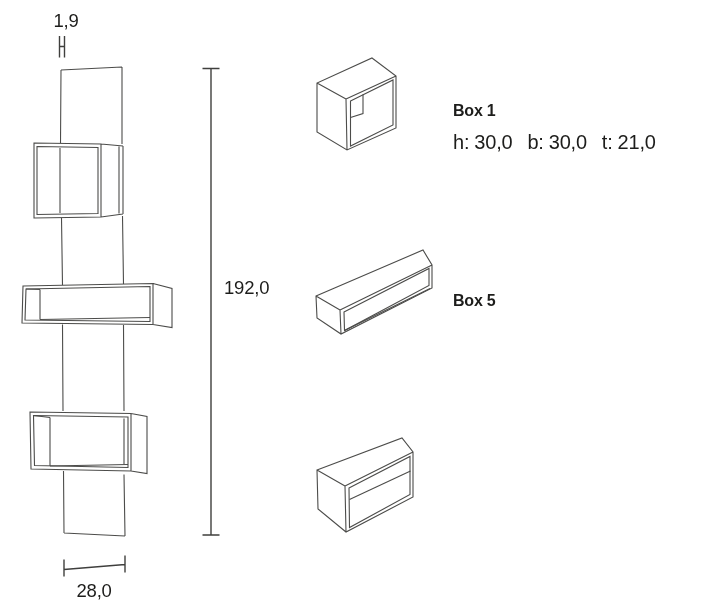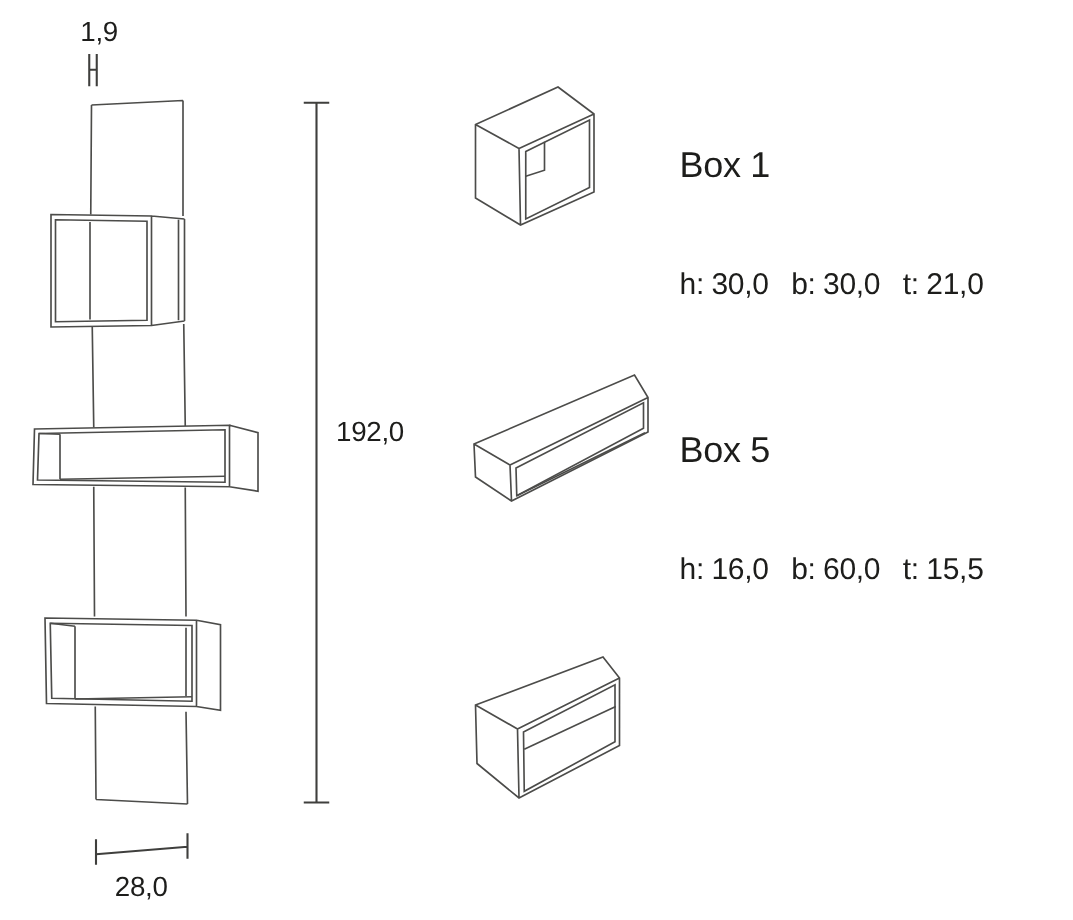--- a/index.html
+++ b/index.html
@@ -8,23 +8,23 @@
     font-family:"Liberation Sans", sans-serif; overflow:hidden;border-radius:12px;
   }
   svg.drawing { position:absolute; left:0; top:0; }
   svg.drawing path { fill:none; stroke:#4c4c4a; stroke-width:1.1; stroke-linejoin:miter; }
   svg.drawing path.dim { stroke:#3f3f3d; stroke-width:1.4; }
   svg.drawing text {
     fill:#1d1d1b; font-family:"Liberation Sans", sans-serif;
     font-size:18.5px; letter-spacing:-0.2px;
   }
   .box-info { position:absolute; left:453px; width:250px; color:#1d1d1b; }
-  .box-title { font-size:24px; font-weight:normal; line-height:22px; letter-spacing:-0.2px; }
+  .box-title { font-size:16px; font-weight:bold; line-height:22px; letter-spacing:-0.2px; }
   .box-dims  { margin-top:8px; font-size:20px; line-height:24px; letter-spacing:-0.2px; white-space:nowrap; }
-  .dim-group { display:inline-block; margin-right:15px;margin-top:48px; }
+  .dim-group { display:inline-block; margin-right:15px; }
   .dim-group:last-child { margin-right:0;text-align:center; }
   .dim-label { display:inline-block; margin-right:5px; }
 </style>
 </head>
 <body>
 
 <div class="canvas">
 
   <svg class="drawing" width="715" height="613" viewBox="0 0 715 613">
 
@@ -89,19 +89,16 @@
 
   <div class="box-info" style="top:100px">
     <div class="box-title">Box 1</div>
     <div class="box-dims">
       <span class="dim-group"><span class="dim-label">h:</span><span>30,0</span></span><span class="dim-group"><span class="dim-label">b:</span><span>30,0</span></span><span class="dim-group"><span class="dim-label">t:</span><span>21,0</span></span>
     </div>
   </div>
 
   <div class="box-info" style="top:290px">
     <div class="box-title">Box 5</div>
-    <div class="box-dims">
-      <span class="dim-group"><span class="dim-label">h:</span><span>16,0</span></span><span class="dim-group"><span class="dim-label">b:</span><span>60,0</span></span><span class="dim-group"><span class="dim-label">t:</span><span>15,5</span></span>
-    </div>
   </div>
 
 
 </div>
 
 </body></html>

